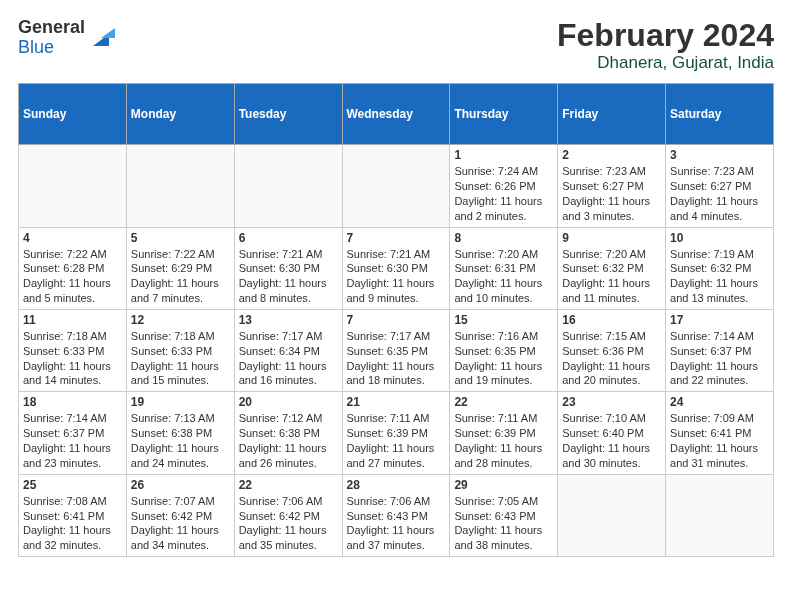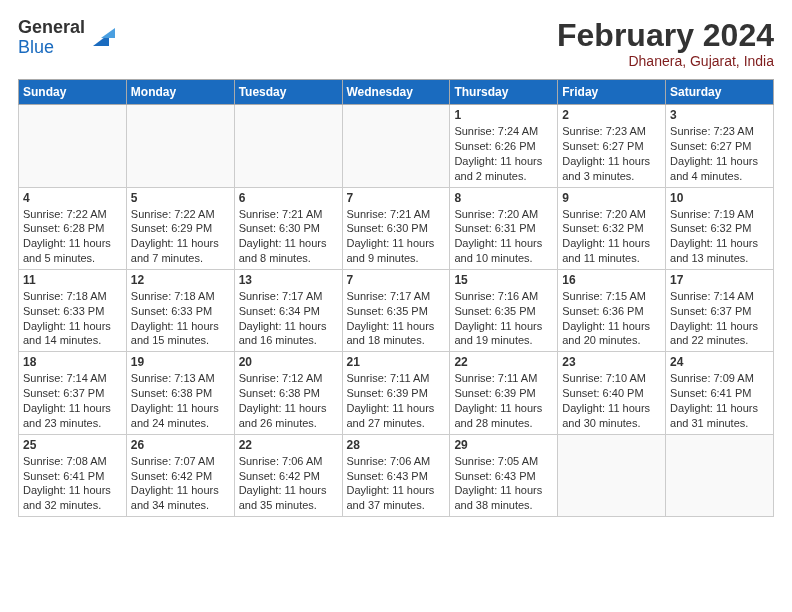--- a/index.html
+++ b/index.html
@@ -49,33 +49,33 @@
     .title-block {
       text-align: right;
     }
     .month-title {
       font-size: 32px;
       font-weight: bold;
       color: #333;
       line-height: 1.1;
     }
     .location {
-      font-size: 14px;
-      color: #7f1d1d;
+      font-size: 17px;
+      color: #14532d;
     }
     .calendar {
       width: 100%;
       border-collapse: collapse;
     }
     .calendar th {
       background-color: #1a6bbf;
       color: #fff;
       font-size: 12px;
       font-weight: bold;
-      padding: 5px 4px;
+      padding: 23px 4px;
       text-align: left;
       border: 1px solid #aaa;
     }
     .calendar td {
       border: 1px solid #ccc;
       vertical-align: top;
       padding: 3px 4px;
       width: 108px;
       min-height: 80px;
       font-size: 10px;

